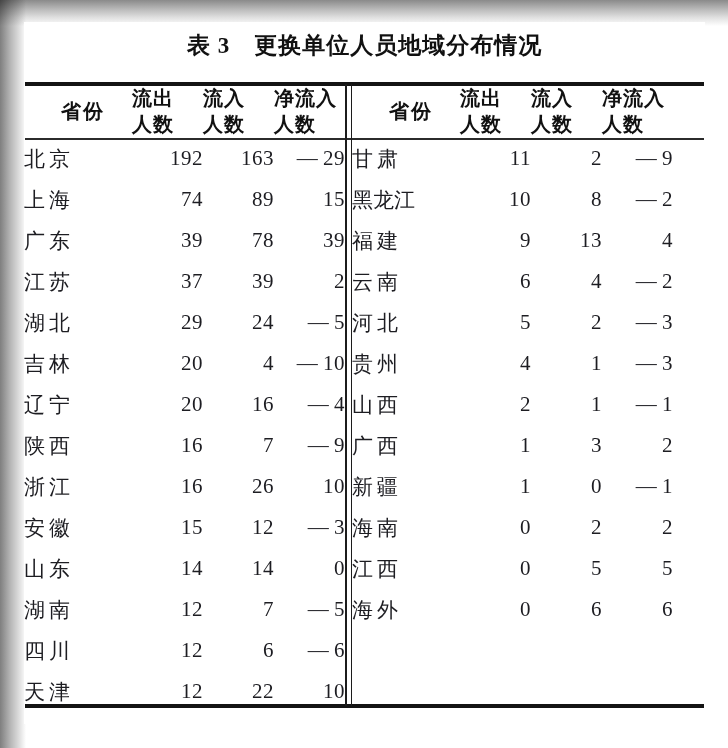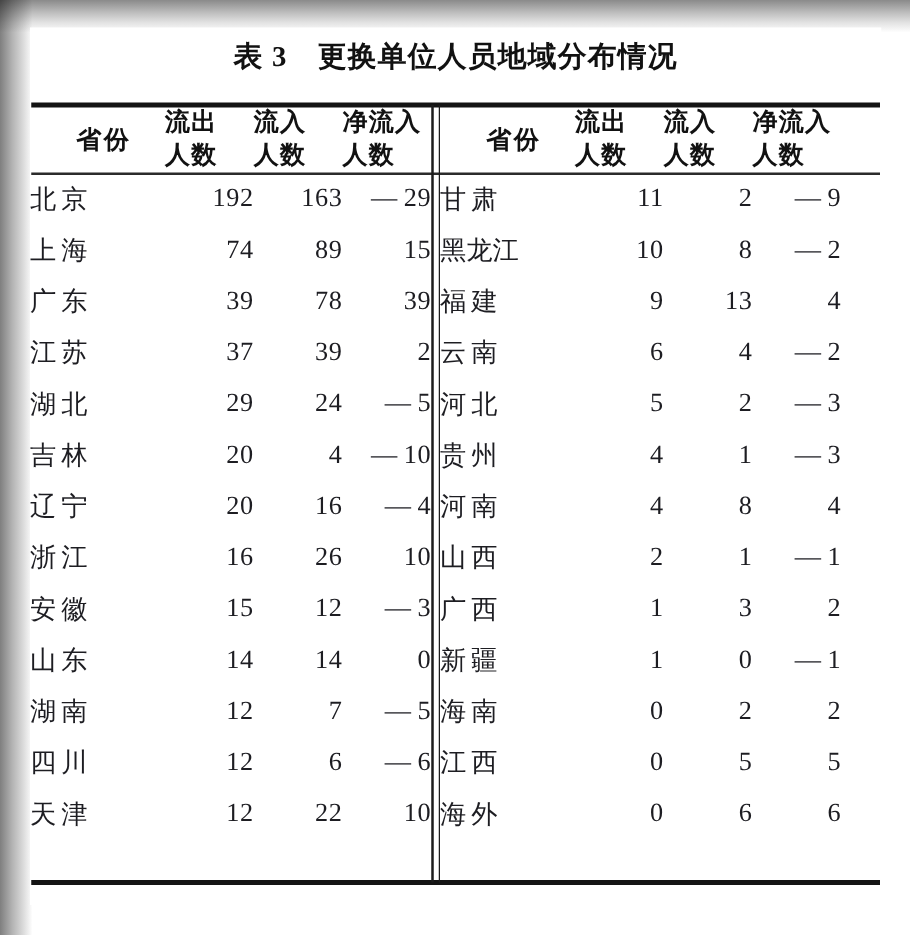--- a/index.html
+++ b/index.html
@@ -229,20 +229,26 @@
               <td class="d-num">4</td>
               <td class="d-num">— 10</td>
             </tr>
             <tr>
               <td class="d-prov">辽宁</td>
               <td class="d-num">20</td>
               <td class="d-num">16</td>
               <td class="d-num">— 4</td>
             </tr>
             <tr>
+              <td class="d-prov">陕西</td>
+              <td class="d-num">16</td>
+              <td class="d-num">7</td>
+              <td class="d-num">— 9</td>
+            </tr>
+            <tr>
               <td class="d-prov">浙江</td>
               <td class="d-num">16</td>
               <td class="d-num">26</td>
               <td class="d-num">10</td>
             </tr>
             <tr>
               <td class="d-prov">安徽</td>
               <td class="d-num">15</td>
               <td class="d-num">12</td>
               <td class="d-num">— 3</td>
@@ -333,26 +339,20 @@
               <td class="d-num">2</td>
               <td class="d-num">— 3</td>
             </tr>
             <tr>
               <td class="d-prov">贵州</td>
               <td class="d-num">4</td>
               <td class="d-num">1</td>
               <td class="d-num">— 3</td>
             </tr>
             <tr>
-              <td class="d-prov">河南</td>
-              <td class="d-num">4</td>
-              <td class="d-num">8</td>
-              <td class="d-num">4</td>
-            </tr>
-            <tr>
               <td class="d-prov">山西</td>
               <td class="d-num">2</td>
               <td class="d-num">1</td>
               <td class="d-num">— 1</td>
             </tr>
             <tr>
               <td class="d-prov">广西</td>
               <td class="d-num">1</td>
               <td class="d-num">3</td>
               <td class="d-num">2</td>

